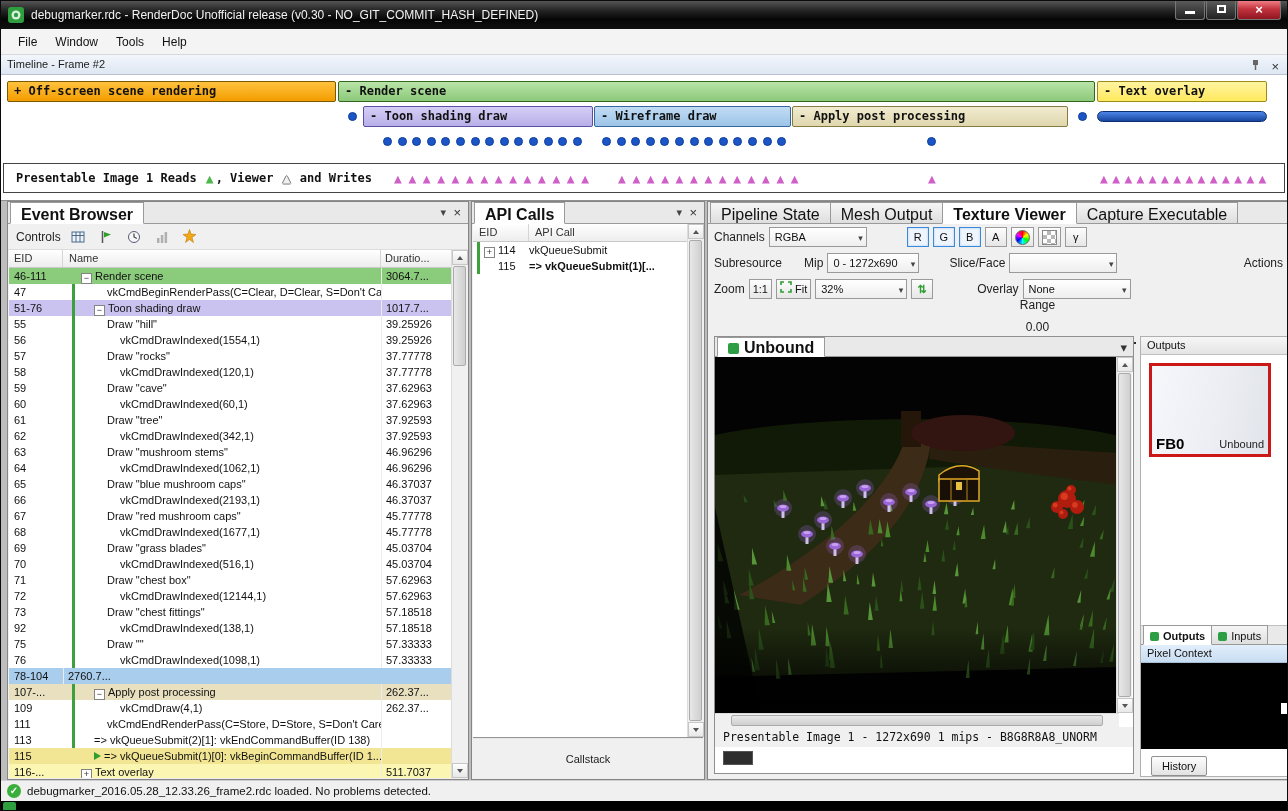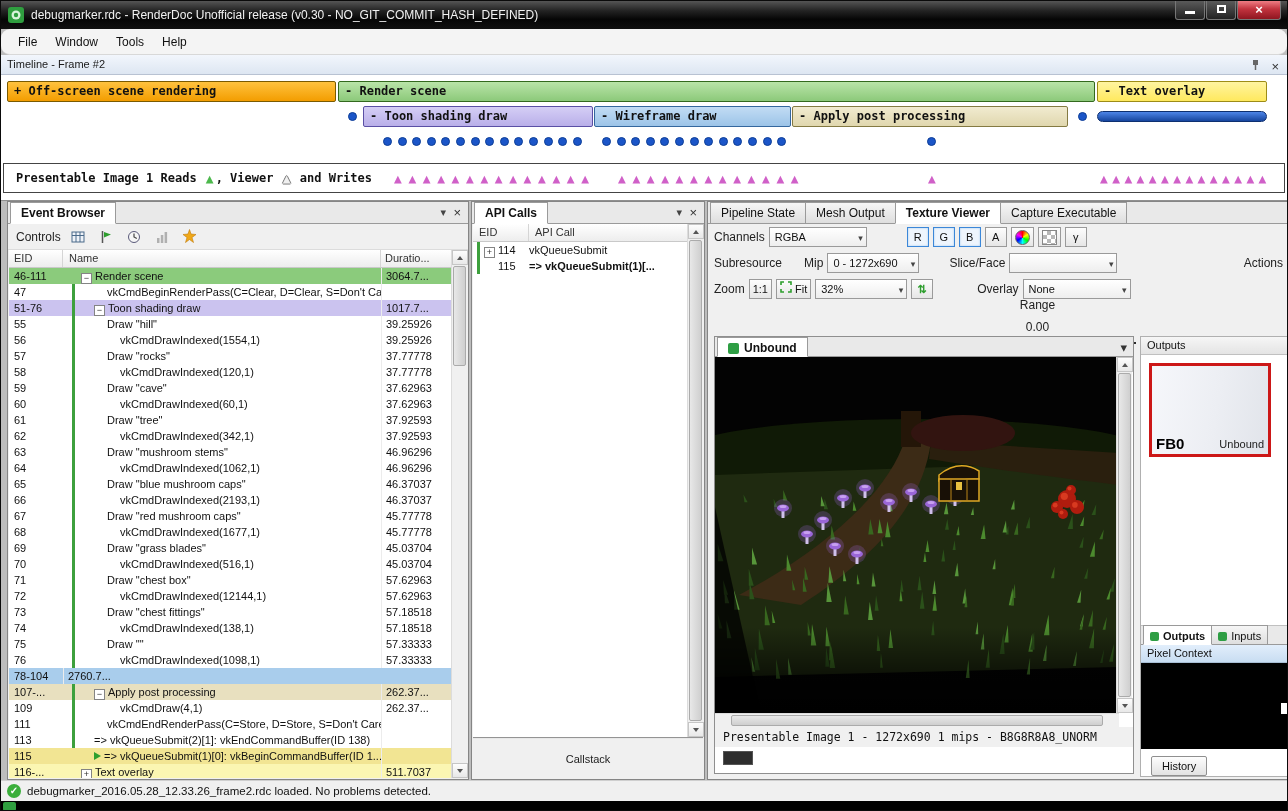--- a/index.html
+++ b/index.html
@@ -11,21 +11,21 @@
   .titlebar{position:absolute;left:0;top:0;width:100%;height:28px;background:linear-gradient(#555 0%,#232323 35%,#060606 65%,#101010 100%);color:#fff;}
   .app-icon{position:absolute;left:7px;top:6px;width:16px;height:16px;}
   .title-text{position:absolute;left:30px;top:7px;font-size:12px;color:#f2f2f2;white-space:nowrap;}
   .win-buttons{position:absolute;right:6px;top:0;display:flex;}
   .winbtn{width:30px;height:19px;border:1px solid #777;border-top:none;background:linear-gradient(#5a5a5a,#222);color:#fff;text-align:center;line-height:17px;font-size:12px;margin-left:1px;border-radius:0 0 3px 3px;}
   .winbtn.close{width:44px;background:linear-gradient(#ef7d84,#c2333e 45%,#8f1620);font-size:13px;font-weight:bold;}
   .minglyph{display:inline-block;width:10px;height:3px;background:#fff;margin-top:10px;}
   .maxglyph{display:inline-block;width:9px;height:8px;border:2px solid #fff;margin-top:4px;}
 
   
-  .menubar{position:absolute;left:0;top:28px;width:100%;height:26px;background:#f4f4f4;border-bottom:1px solid #d8d8d8;display:flex;align-items:center;padding-left:8px;border-radius:9px;}
+  .menubar{position:absolute;left:0;top:28px;width:100%;height:26px;background:#f4f4f4;border-bottom:1px solid #d8d8d8;display:flex;align-items:center;padding-left:8px;}
   .menu-item{padding:4px 9px;color:#111;}
 
   
   .timeline{position:absolute;left:0;top:54px;width:100%;height:146px;background:#fff;border-bottom:1px solid #909090;}
   .tl-header{position:absolute;left:0;top:0;width:100%;height:20px;background:linear-gradient(#f2f6fc,#dde6f2);border-bottom:1px solid #b8c2d2;font-size:11px;line-height:19px;padding-left:6px;color:#1a1a1a;}
   .tl-pin{position:absolute;right:26px;top:3px;}
   .tl-x{position:absolute;right:8px;top:2px;font-size:13px;color:#333;}
   .tl-body{position:absolute;left:0;top:20px;width:100%;height:88px;background:#fff;}
   .tbar{position:absolute;height:21px;border:1px solid #555;border-radius:2px;font-family:"DejaVu Sans Mono",monospace;font-weight:bold;font-size:12px;line-height:18px;padding-left:6px;white-space:nowrap;overflow:hidden;}
   .bar-offscreen{left:6px;top:6px;width:329px;background:linear-gradient(#ffc23e,#f39d00);border-color:#7a5a00;}
@@ -38,21 +38,21 @@
   .tdot{position:absolute;width:9px;height:9px;border-radius:50%;background:#1b55c8;border:1px solid #0d3d96;}
   .tl-footer{position:absolute;left:2px;right:2px;top:108px;height:30px;border:1px solid #444;background:#fff;display:flex;align-items:center;padding-left:12px;font-family:"DejaVu Sans Mono",monospace;font-weight:bold;font-size:12px;white-space:pre;}
   .tri{font-size:13px;line-height:13px;color:#d060c8;}
   .tri.read{color:#4cb84c;margin:0 2px;}
   .tri.clear{color:#f0f0f0;text-shadow:-1px 0 #777,1px 0 #777,0 -1px #777,0 1px #777;margin:0 2px;}
   .tri-abs{position:absolute;top:8px;}
 
   
   .panel{position:absolute;background:#f0f0f0;border:1px solid #858585;}
   .tabstrip{position:absolute;left:0;top:0;right:0;height:22px;background:#e9e9e9;border-bottom:1px solid #9a9a9a;display:flex;align-items:flex-end;padding-left:2px;}
-  .tab{height:21px;padding:3px 10px 0;border:1px solid #9a9a9a;border-bottom:none;background:linear-gradient(#f6f6f6,#dedede);margin-right:-1px;font-size:12px;white-space:nowrap;}
+  .tab{height:21px;padding:3px 10px 0;border:1px solid #9a9a9a;border-bottom:none;background:linear-gradient(#f6f6f6,#dedede);margin-right:-1px;font-size:16px;white-space:nowrap;}
   .tab.active{background:#fff;font-weight:bold;height:22px;margin-bottom:-1px;border-bottom:1px solid #fff;}
   .ts-caret{position:absolute;right:22px;top:4px;font-size:11px;color:#444;}
   .ts-x{position:absolute;right:7px;top:3px;font-size:13px;color:#333;}
 
   
   .eb{left:6px;top:200px;width:462px;height:579px;}
   .eb-toolbar{position:absolute;left:0;top:22px;right:0;height:26px;background:#f0f0f0;border-bottom:1px solid #dcdcdc;display:flex;align-items:center;padding-left:8px;gap:6px;}
   .lbl{font-size:12px;color:#222;}
   .icon-btn{width:22px;height:22px;display:flex;align-items:center;justify-content:center;border:1px solid transparent;}
   .eb-header{position:absolute;left:1px;top:48px;right:17px;height:18px;display:flex;background:linear-gradient(#fff,#ededed);border-bottom:1px solid #c9c9c9;font-size:11px;color:#333;}
@@ -367,21 +367,21 @@
           <div class="ev-eid">72</div>
           <div class="ev-name flow"><span class="ev-inner" style="padding-left: 57px;"><span>vkCmdDrawIndexed(12144,1)</span></span></div>
           <div class="ev-dur">57.62963</div>
         </div>
         <div class="ev-row">
           <div class="ev-eid">73</div>
           <div class="ev-name flow"><span class="ev-inner" style="padding-left: 44px;"><span>Draw "chest fittings"</span></span></div>
           <div class="ev-dur">57.18518</div>
         </div>
         <div class="ev-row">
-          <div class="ev-eid">74</div>
+          <div class="ev-eid">92</div>
           <div class="ev-name flow"><span class="ev-inner" style="padding-left: 57px;"><span>vkCmdDrawIndexed(138,1)</span></span></div>
           <div class="ev-dur">57.18518</div>
         </div>
         <div class="ev-row">
           <div class="ev-eid">75</div>
           <div class="ev-name flow"><span class="ev-inner" style="padding-left: 44px;"><span>Draw ""</span></span></div>
           <div class="ev-dur">57.33333</div>
         </div>
         <div class="ev-row">
           <div class="ev-eid">76</div>

